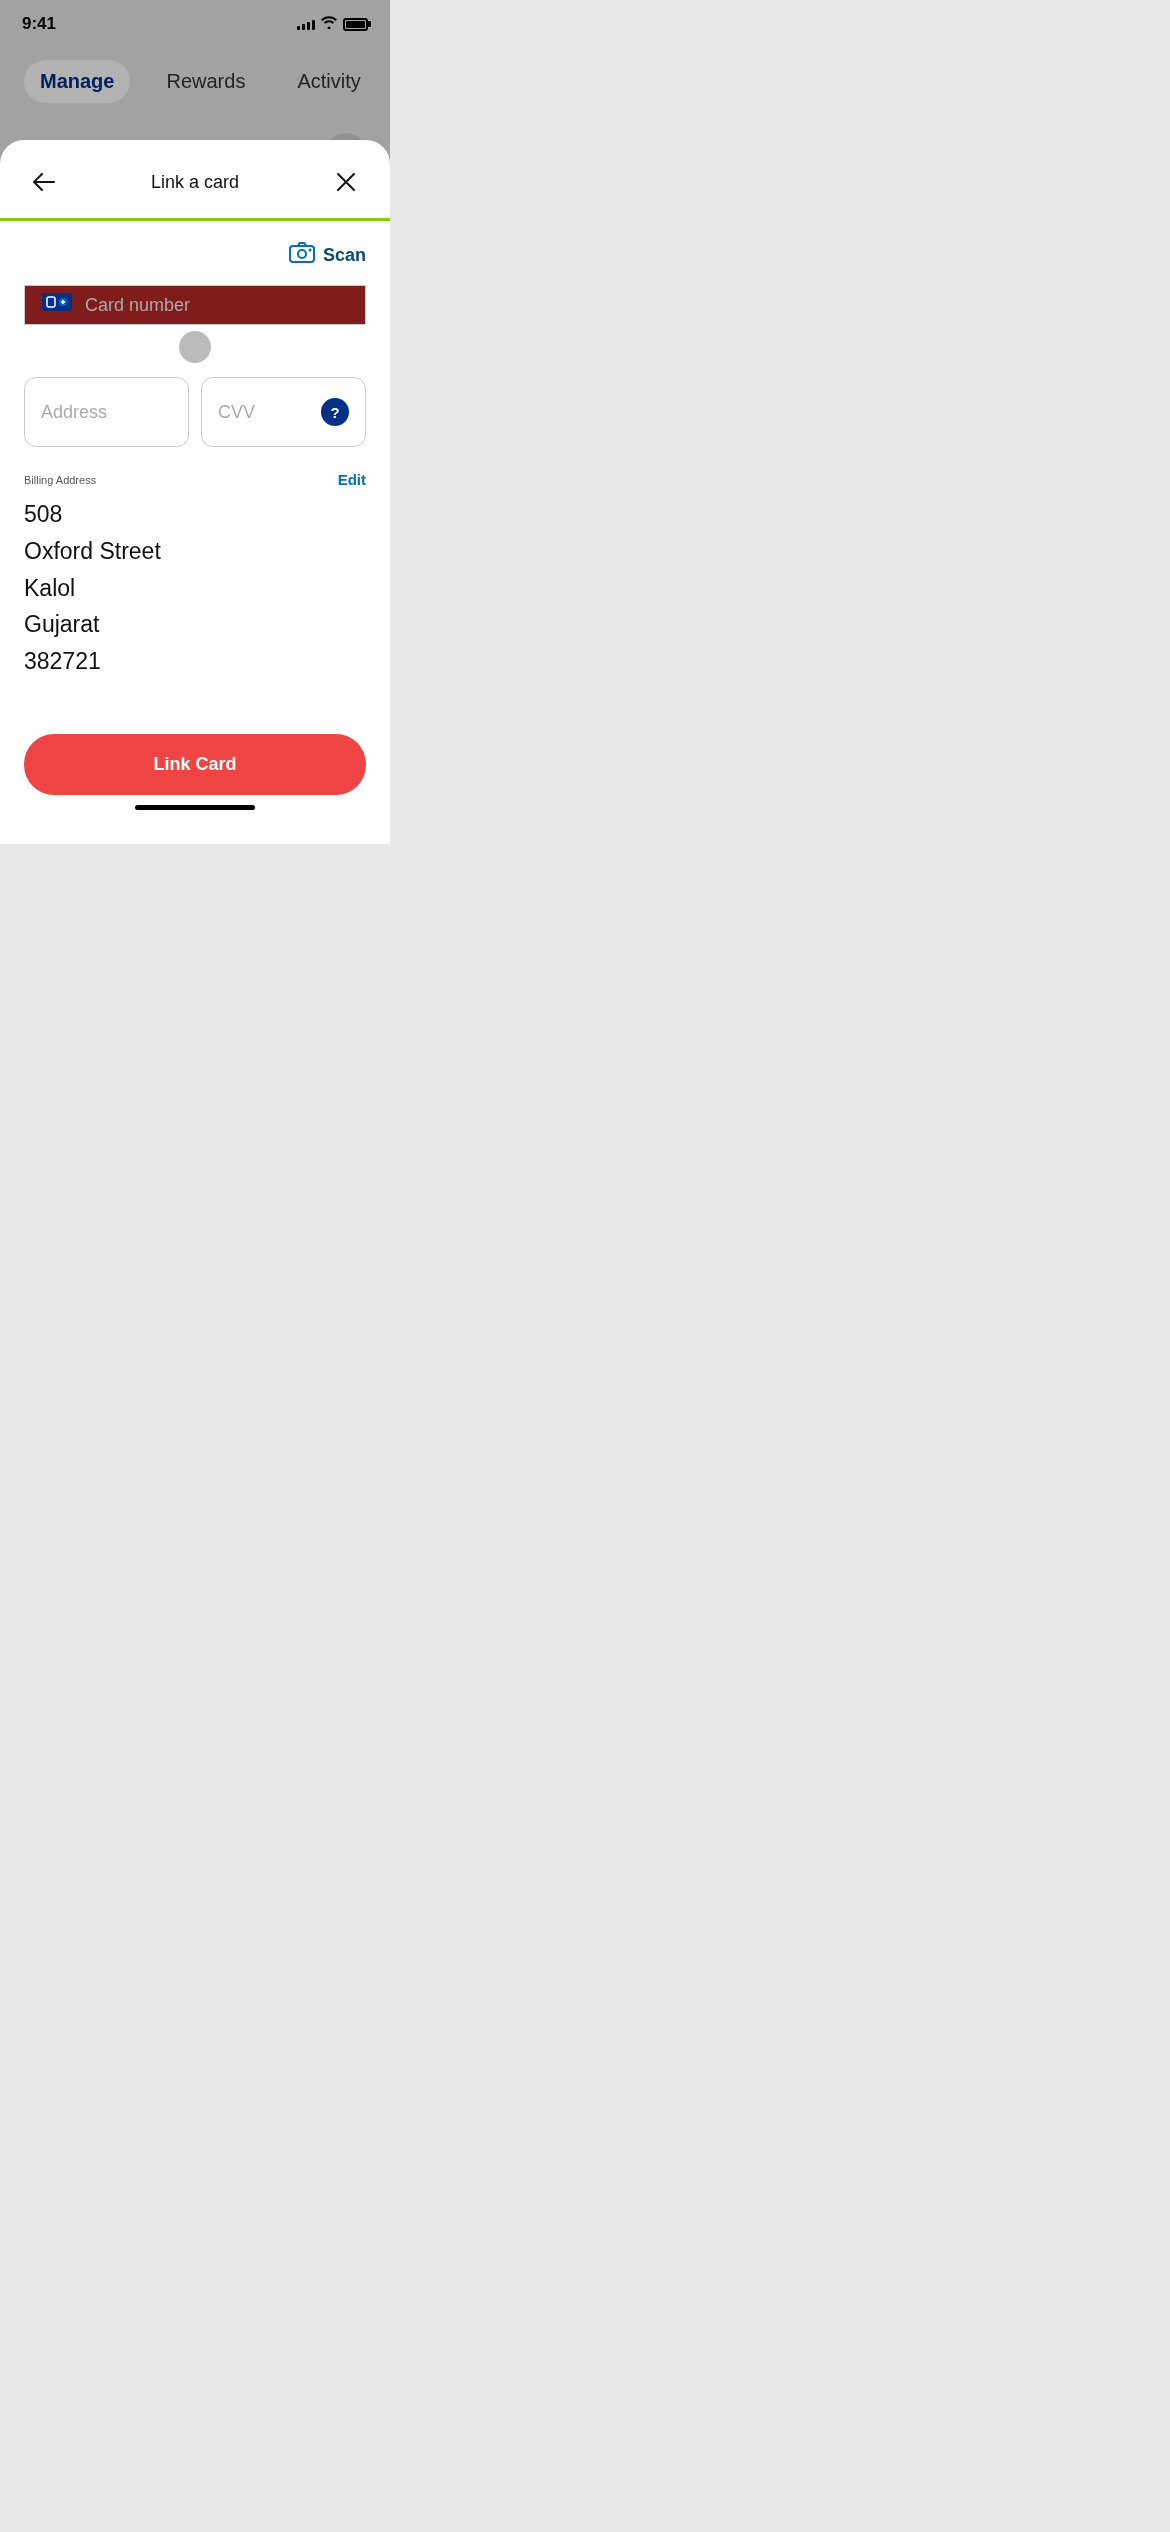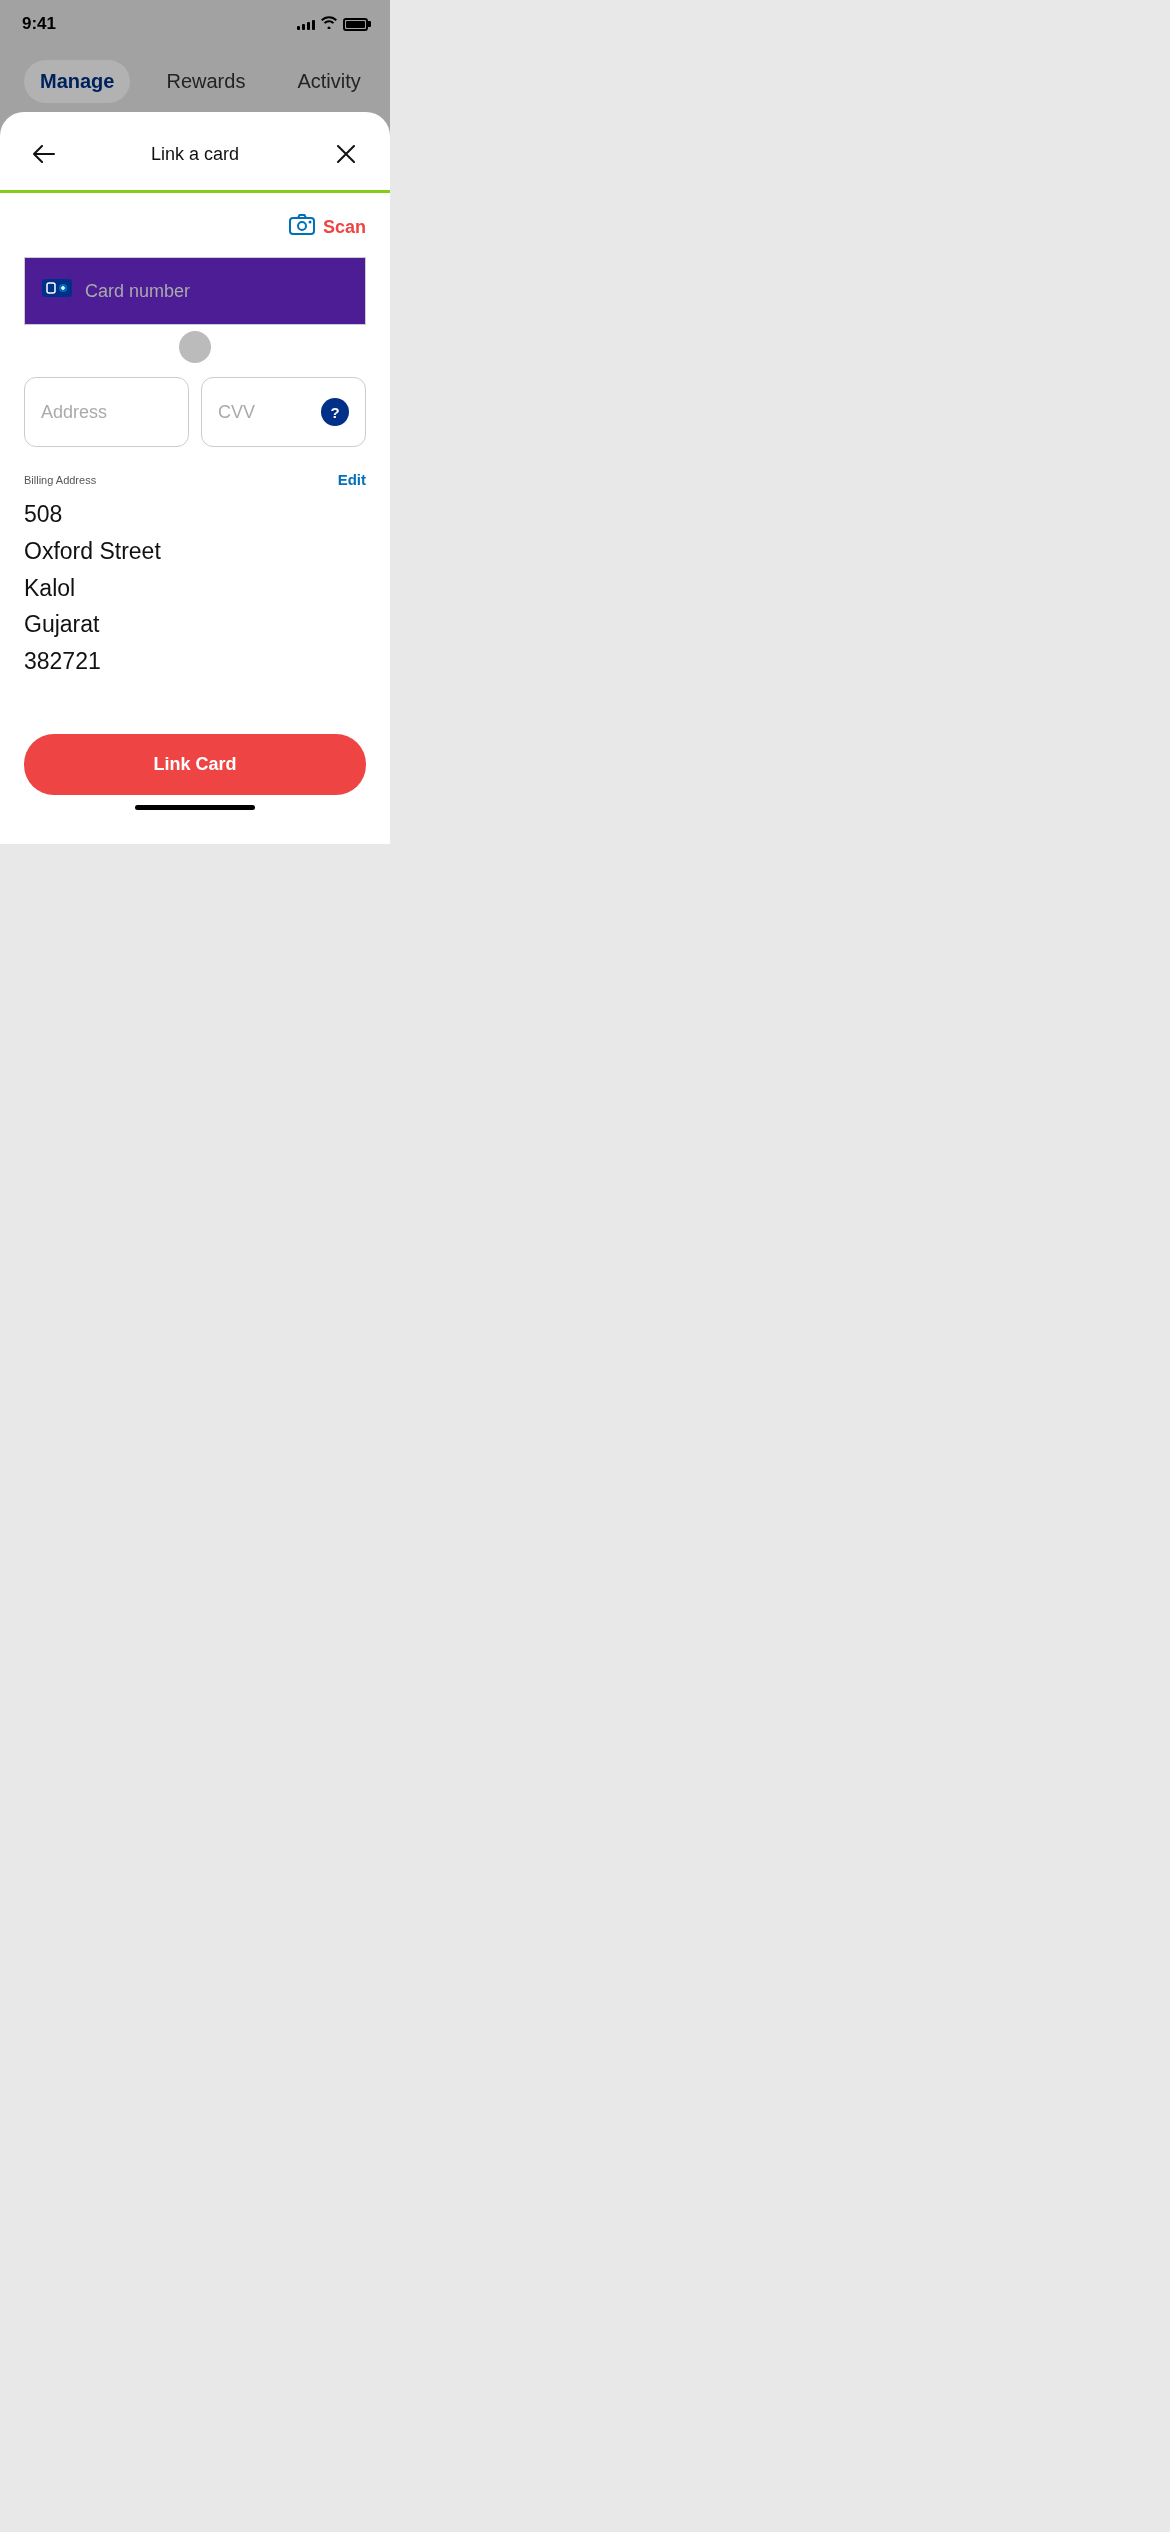--- a/index.html
+++ b/index.html
@@ -238,34 +238,34 @@
     }
 
     .scan-camera-icon {
       font-size: 22px;
       color: #0070ba;
     }
 
     .scan-label {
       font-size: 18px;
       font-weight: 600;
-      color: #ef4444;
+      color: #0c4a6e;
       cursor: pointer;
     }
 
     
     .card-number-field {
       border: 1.5px solid #ccc;
       border-radius: 0;
-      padding: 18px 16px;
+      padding: 4px 16px;
       display: flex;
       align-items: center;
       gap: 12px;
       margin-bottom: 6px;
-      background: #4c1d95;
+      background: #7f1d1d;
     }
 
     .card-chip-icon {
       font-size: 22px;
       color: #003087;
     }
 
     .card-number-placeholder {
       font-size: 18px;
       color: #aaa;

